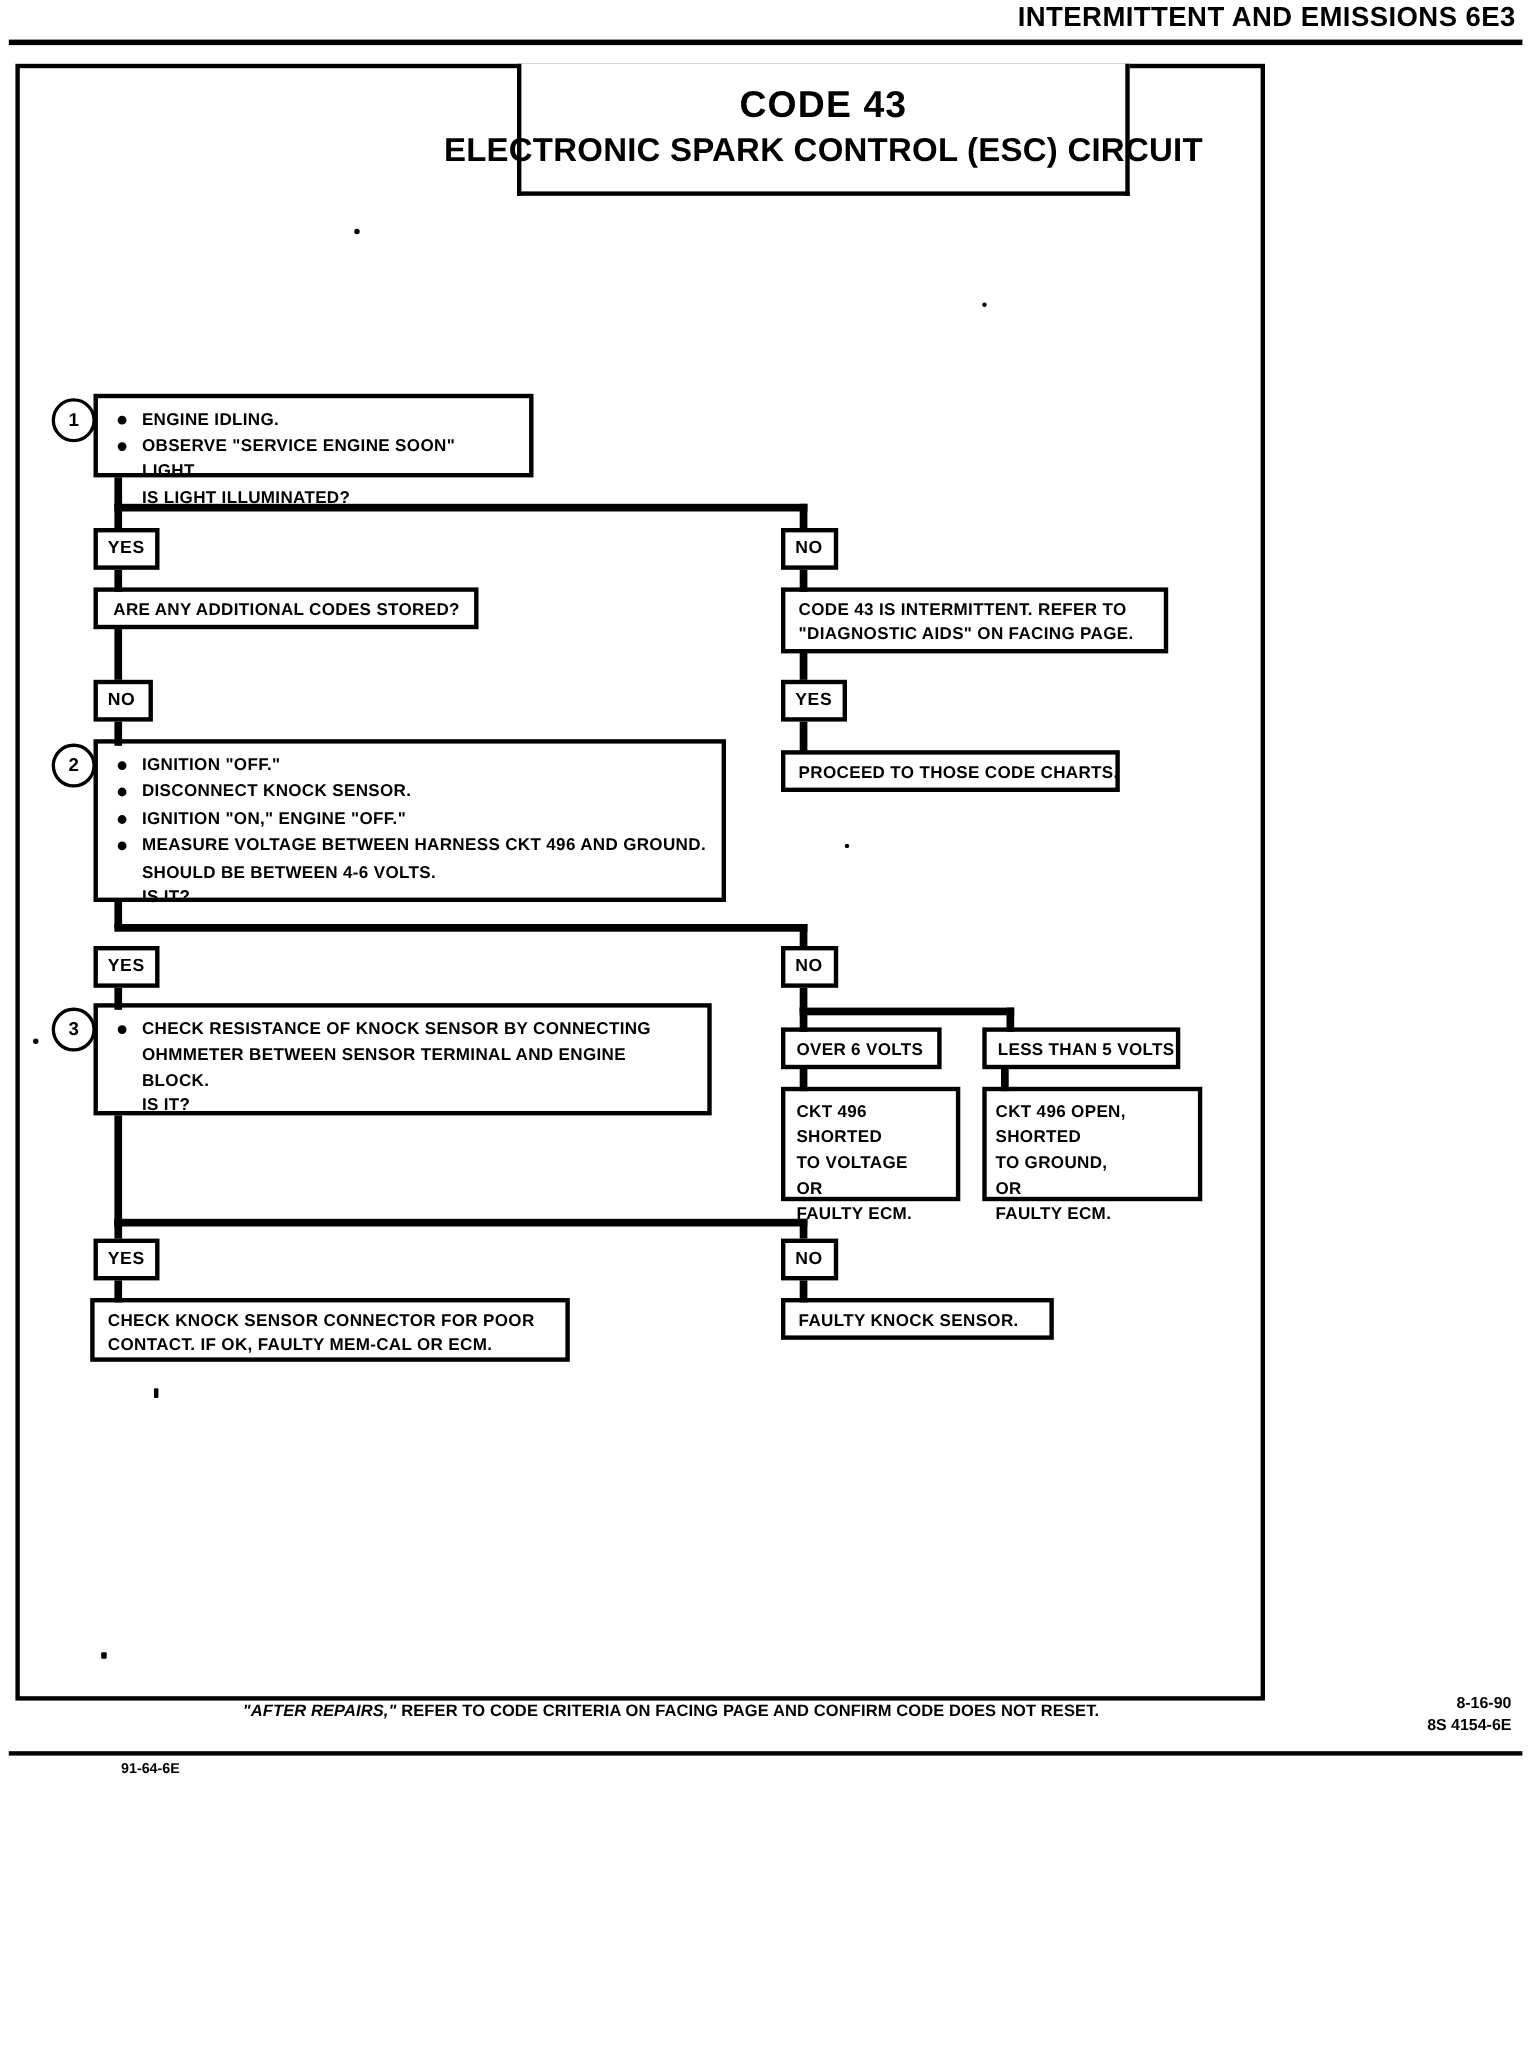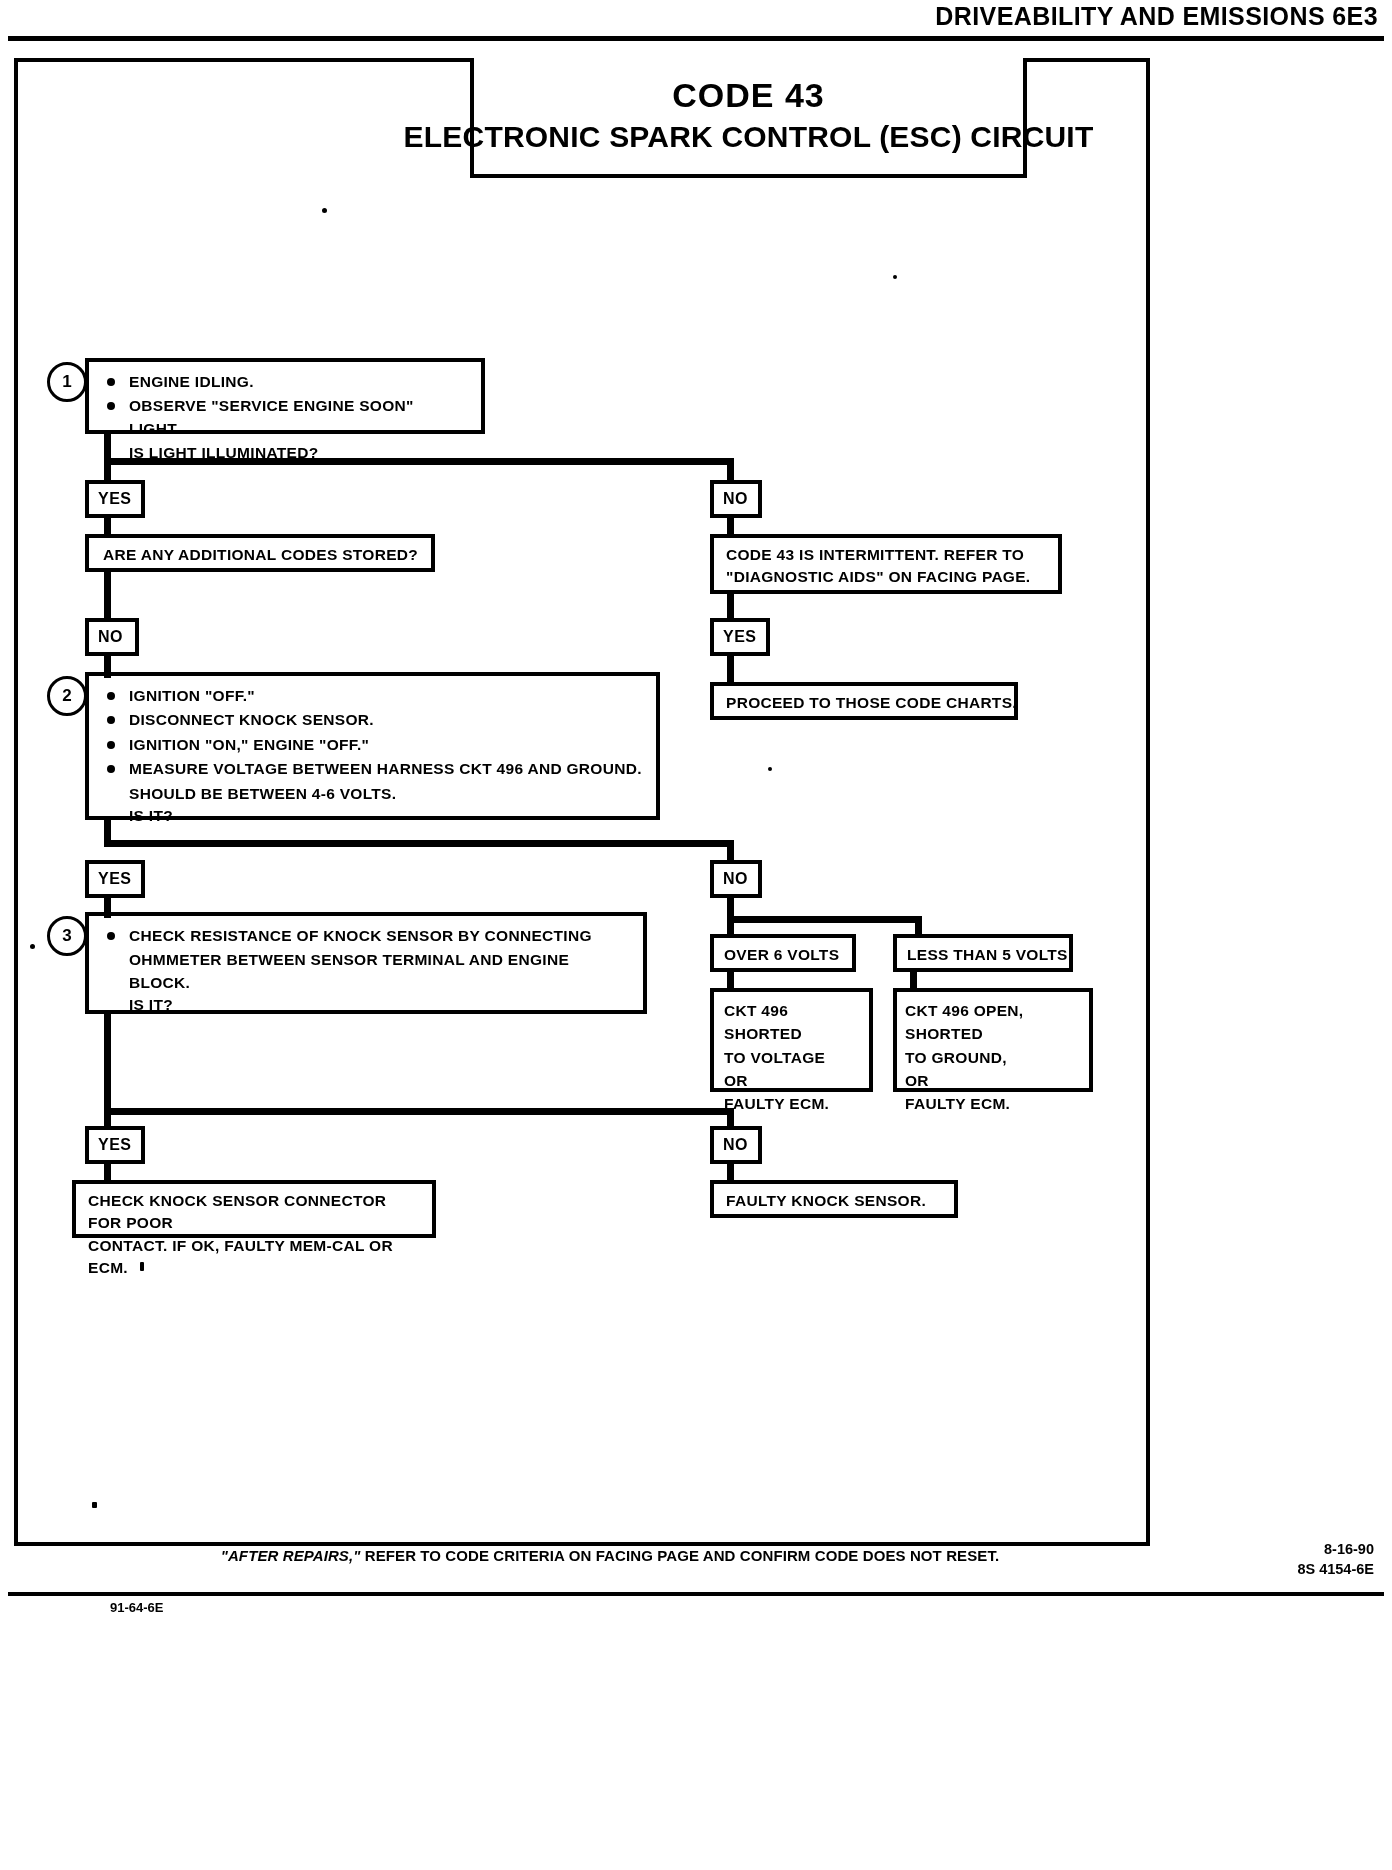--- a/index.html
+++ b/index.html
@@ -88,21 +88,21 @@
   #page-rule{position:absolute;left:8px;right:8px;top:1592px;height:4px;background:#000;}
   #page-num{position:absolute;left:110px;top:1600px;font-size:13px;font-weight:bold;}
 
   .speck{position:absolute;background:#000;border-radius:50%;}
 </style>
 </head>
 <body>
 
 <div class="page">
 
-  <div id="running-head">DRIVEABILITY AND EMISSIONS  6E3</div>
+  <div id="running-head">INTERMITTENT AND EMISSIONS  6E3</div>
   <div id="head-rule"></div>
 
   <div id="chart-frame"></div>
 
   <div id="title-block">
     <div id="title-main">CODE 43</div>
     <div id="title-sub">ELECTRONIC SPARK CONTROL (ESC) CIRCUIT</div>
   </div>
 
   <div class="step-num" style="left:47px;top:362px;">
@@ -259,21 +259,21 @@
   <div class="yn" style="left:85px;top:1126px;width:60px;height:38px;">
     <span>YES</span>
   </div>
   <div class="yn" style="left:710px;top:1126px;width:52px;height:38px;">
     <span>NO</span>
   </div>
 
   <div class="ln" style="left:104px;top:1162px;width:7px;height:22px;"></div>
   <div class="ln" style="left:727px;top:1162px;width:7px;height:22px;"></div>
 
-  <div class="box" style="left:72px;top:1180px;width:364px;height:58px;">
+  <div class="box" style="left:82px;top:1180px;width:436px;height:58px;">
     <div class="pad" style="padding:6px 10px 6px 12px;">
       <div>CHECK KNOCK SENSOR CONNECTOR FOR POOR</div>
       <div>CONTACT.  IF OK, FAULTY MEM-CAL OR ECM.</div>
     </div>
   </div>
 
   <div class="box" style="left:710px;top:1180px;width:248px;height:38px;">
     <div class="pad" style="padding:6px 10px 6px 12px;">
       <span class="oneline">FAULTY KNOCK SENSOR.</span>
     </div>

